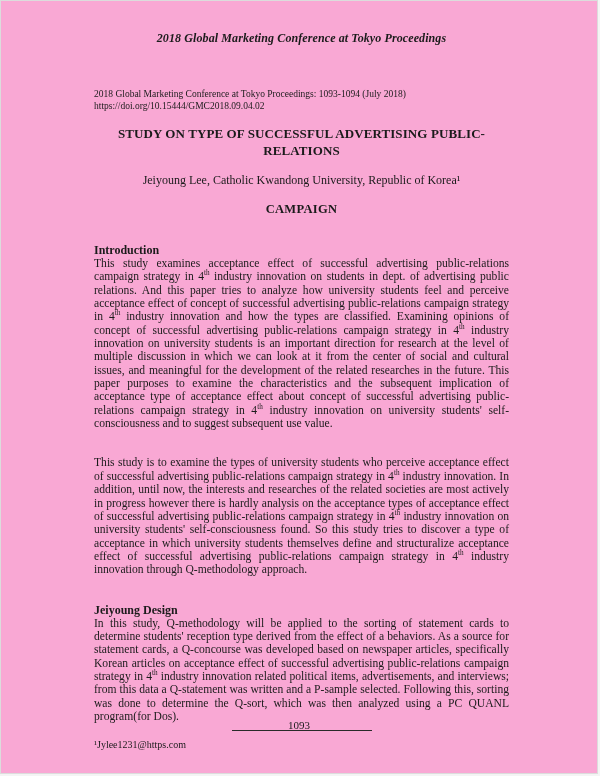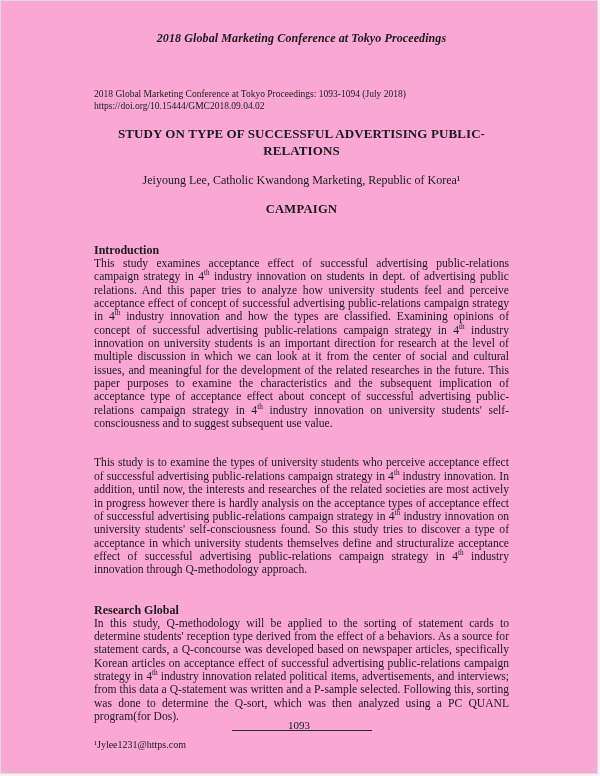--- a/index.html
+++ b/index.html
@@ -102,35 +102,35 @@
 
     <div class="running-head">2018 Global Marketing Conference at Tokyo Proceedings</div>
 
     <div class="citation">
       <div>2018 Global Marketing Conference at Tokyo Proceedings: 1093-1094 (July 2018)</div>
       <div>https://doi.org/10.15444/GMC2018.09.04.02</div>
     </div>
 
     <h1 class="paper-title"><span>STUDY ON TYPE OF SUCCESSFUL ADVERTISING PUBLIC-RELATIONS</span><br></h1>
 
-    <div class="author-line">Jeiyoung Lee, Catholic Kwandong Marketing, Republic of Korea¹</div>
+    <div class="author-line">Jeiyoung Lee, Catholic Kwandong University, Republic of Korea¹</div>
 
     <div class="abstract-heading">CAMPAIGN</div>
 
     <div class="section">
       <div class="section-heading">Introduction</div>
       <p class="par">This study examines acceptance effect of successful advertising public-relations campaign strategy in 4<sup>th</sup> industry innovation on students in dept. of advertising public relations. And this paper tries to analyze how university students feel and perceive acceptance effect of concept of successful advertising public-relations campaign strategy in 4<sup>th</sup> industry innovation and how the types are classified. Examining opinions of concept of successful advertising public-relations campaign strategy in 4<sup>th</sup> industry innovation on university students is an important direction for research at the level of multiple discussion in which we can look at it from the center of social and cultural issues, and meaningful for the development of the related researches in the future. This paper purposes to examine the characteristics and the subsequent implication of acceptance type of acceptance effect about concept of successful advertising public-relations campaign strategy in 4<sup>th</sup> industry innovation on university students' self-consciousness and to suggest subsequent use value.</p>
     </div>
 
     <div class="section">
       <p class="par">This study is to examine the types of university students who perceive acceptance effect of successful advertising public-relations campaign strategy in 4<sup>th</sup> industry innovation. In addition, until now, the interests and researches of the related societies are most actively in progress however there is hardly analysis on the acceptance types of acceptance effect of successful advertising public-relations campaign strategy in 4<sup>th</sup> industry innovation on university students' self-consciousness found. So this study tries to discover a type of acceptance in which university students themselves define and structuralize acceptance effect of successful advertising public-relations campaign strategy in 4<sup>th</sup> industry innovation through Q-methodology approach.</p>
     </div>
 
     <div class="section">
-      <div class="section-heading">Research Global</div>
+      <div class="section-heading">Jeiyoung Design</div>
       <p class="par">In this study, Q-methodology will be applied to the sorting of statement cards to determine students' reception type derived from the effect of a behaviors. As a source for statement cards, a Q-concourse was developed based on newspaper articles, specifically Korean articles on acceptance effect of successful advertising public-relations campaign strategy in 4<sup>th</sup> industry innovation related political items, advertisements, and interviews; from this data a Q-statement was written and a P-sample selected. Following this, sorting was done to determine the Q-sort, which was then analyzed using a PC QUANL program(for Dos).</p>
     </div>
 
     <hr class="footnote-rule">
     <div class="footnote-text">¹Jylee1231@https.com</div>
 
   </div>
 
   <div class="page-number">1093</div>
 </div>

